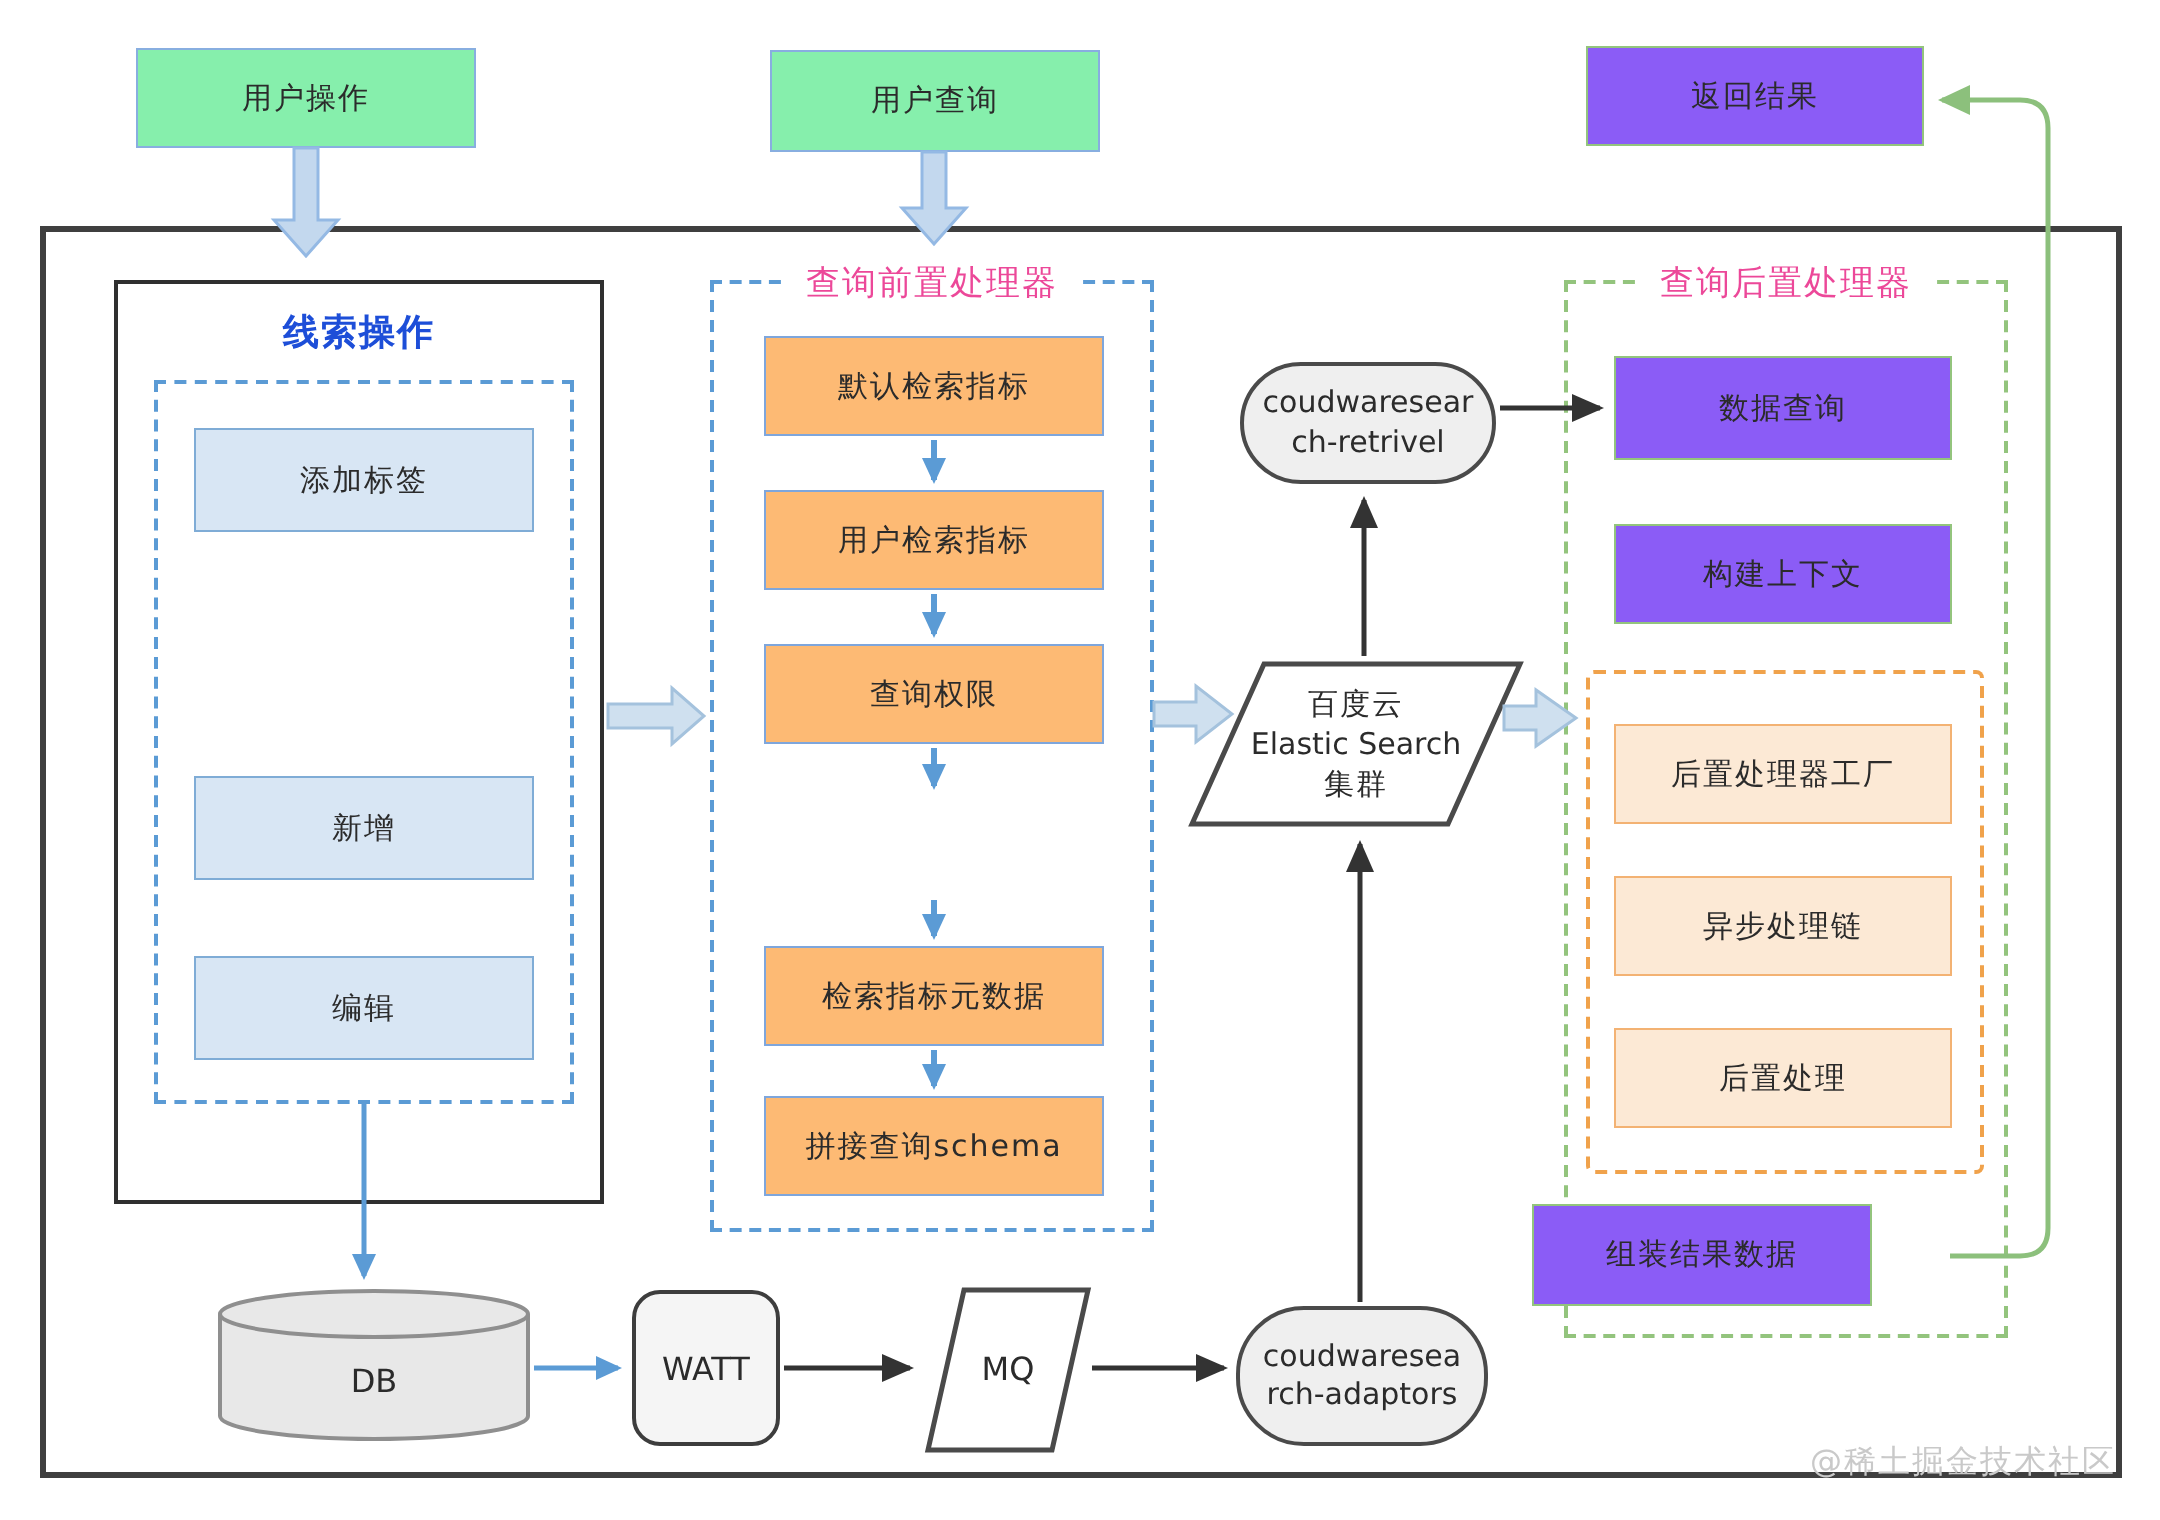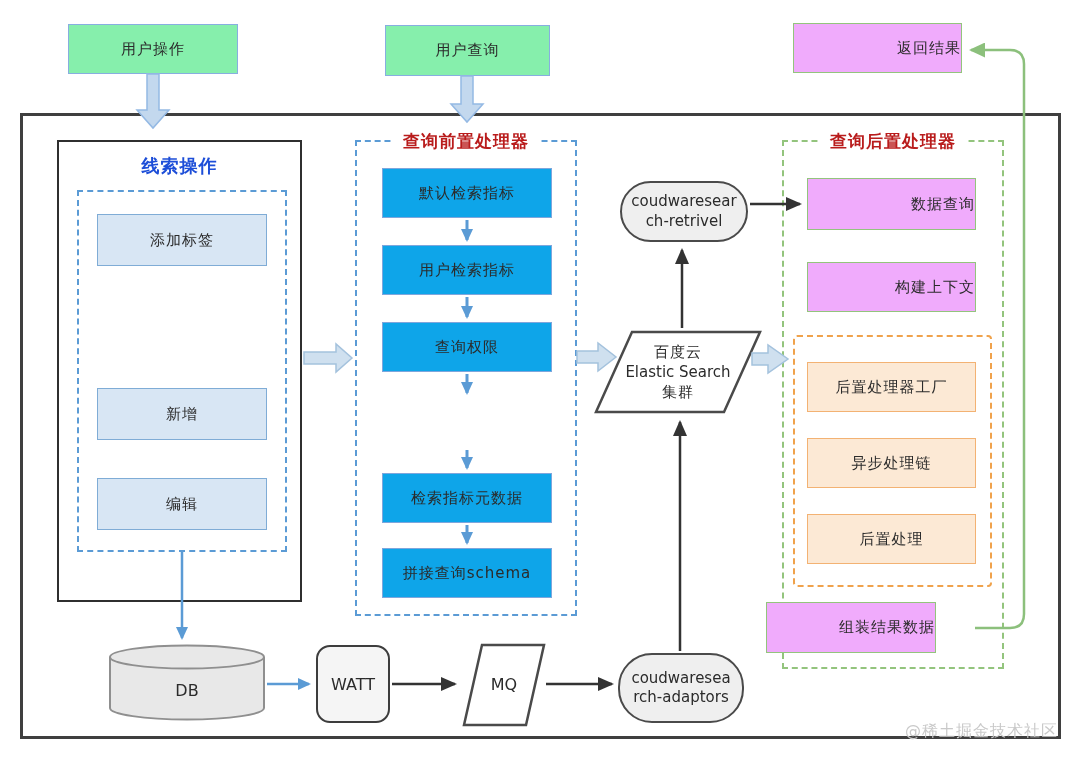--- a/index.html
+++ b/index.html
@@ -9,28 +9,28 @@
   }
   .outer-box{position:absolute;left:20px;top:113px;width:1035px;height:620px;
     border:3px solid #3f3f3f;background:#ffffff;}
   .solid-panel{position:absolute;border:2.5px solid #2f2f2f;background:#ffffff;}
   .solid-title{position:absolute;top:12px;left:0;width:100%;text-align:center;
     font-size:18px;font-weight:bold;color:#1d4ed8;letter-spacing:1px;}
   .dashed-blue{position:absolute;border:2px dashed #5b9bd5;}
   .dashed-green{position:absolute;border:2px dashed #93c47d;}
   .dashed-orange{position:absolute;border:2px dashed #f0a24b;border-radius:4px;}
   .panel-chip{position:absolute;top:-12px;left:50%;transform:translateX(-50%);
-    background:#ffffff;padding:0 10px;font-size:17px;font-weight:bold;color:#b91c1c;
+    background:#ffffff;padding:0 10px;font-size:17px;font-weight:normal;color:#ec4899;
     white-space:nowrap;letter-spacing:1px;}
   .node{position:absolute;display:flex;align-items:center;justify-content:center;
     font-size:15px;color:#2b2b2b;text-align:center;box-sizing:border-box;letter-spacing:1px;}
   .blue-strong{background:#86efac;border:1.5px solid #88aee0;}
-  .blue{background:#0ea5e9;border:1.5px solid #7ea6dc;}
+  .blue{background:#fdba74;border:1.5px solid #7ea6dc;}
   .blue-light{background:#d8e6f4;border:1.5px solid #7facd6;}
-  .green{background:#f0abfc;border:1.5px solid #93c47d;justify-content:flex-end;}
+  .green{background:#8b5cf6;border:1.5px solid #93c47d;}
   .orange{background:#fce9d5;border:1.5px solid #f3b273;}
   .stadium{position:absolute;display:flex;flex-direction:column;align-items:center;
     justify-content:center;background:#efefef;border:2.5px solid #4a4a4a;border-radius:34px;
     font-size:15px;line-height:1.3;color:#2b2b2b;box-sizing:border-box;letter-spacing:0;}
   .watt{position:absolute;display:flex;align-items:center;justify-content:center;
     background:#f5f5f5;border:2.5px solid #3d3d3d;border-radius:14px;font-size:16px;
     color:#2b2b2b;box-sizing:border-box;}
   .shape{position:absolute;}
   .shape svg{position:absolute;left:0;top:0;}
   .shape .lbl{position:absolute;left:0;top:0;width:100%;height:100%;display:flex;

